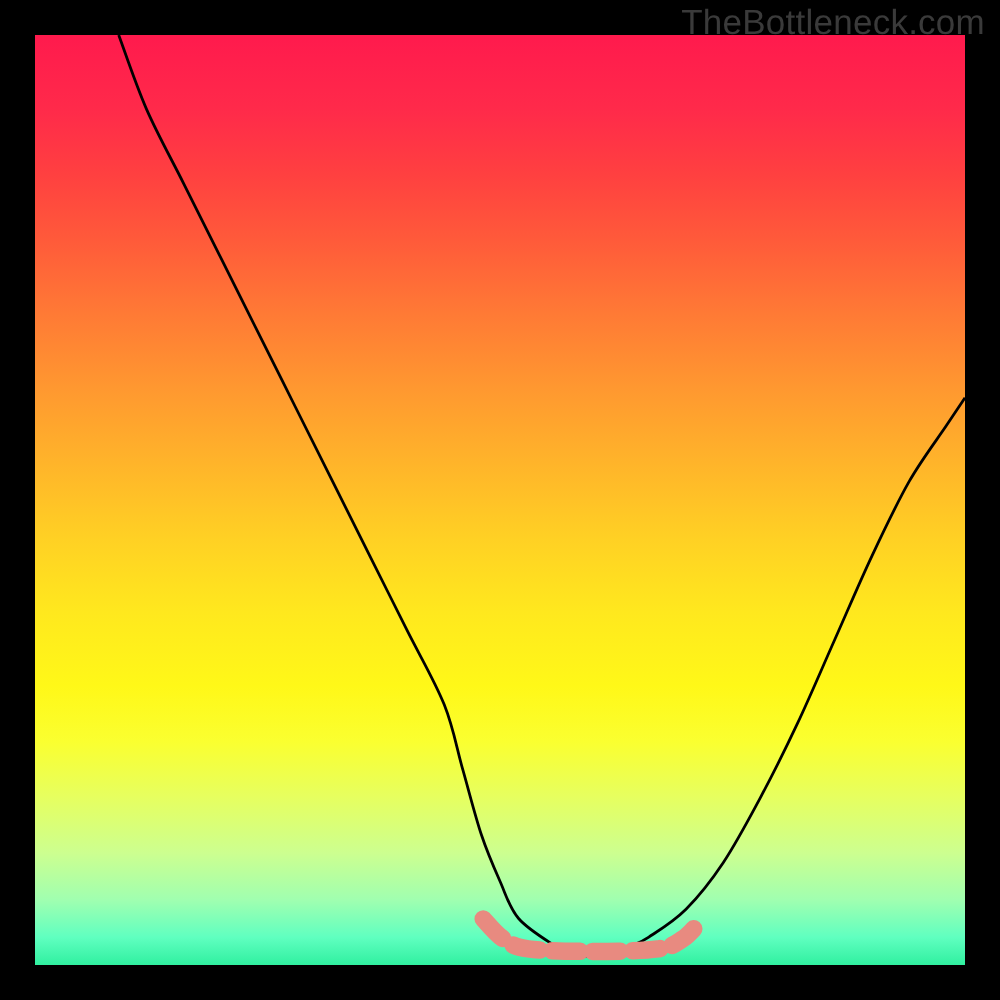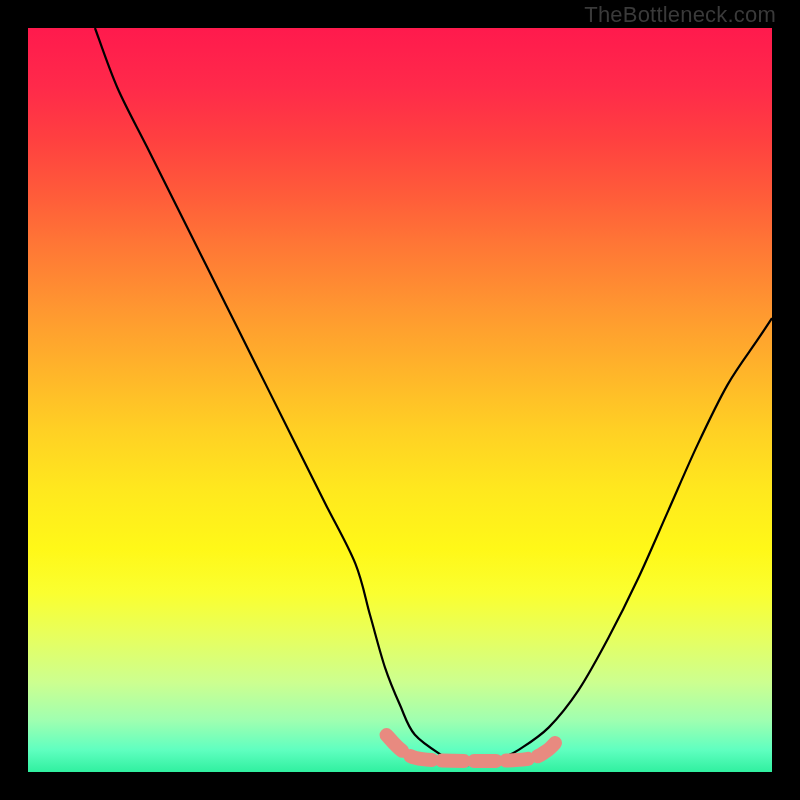--- a/index.html
+++ b/index.html
@@ -7,23 +7,23 @@
     width: 800px;
     height: 800px;
     background: #000;
     position: relative;
     overflow: hidden;
     font-family: Arial, Helvetica, sans-serif;
   }
   .watermark {
     position: absolute;
     top: 2px;
-    right: 24px;
+    right: 12px;
     color: #3a3a3a;
-    font-size: 22px;
+    font-size: 28px;
     font-weight: 500;
     letter-spacing: 0.2px;
     z-index: 10;
   }
   .plot-area {
     position: absolute;
     left: 28px;
     top: 28px;
     width: 744px;
     height: 744px;

